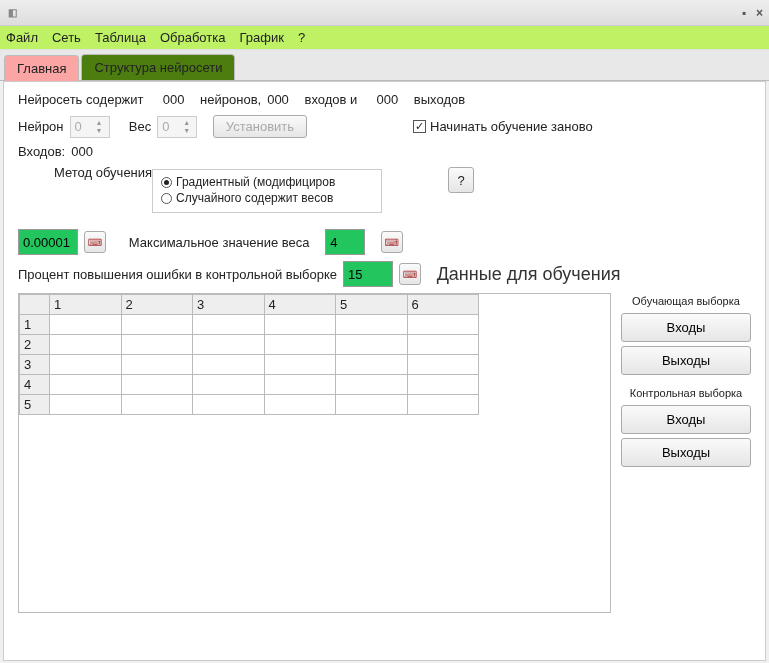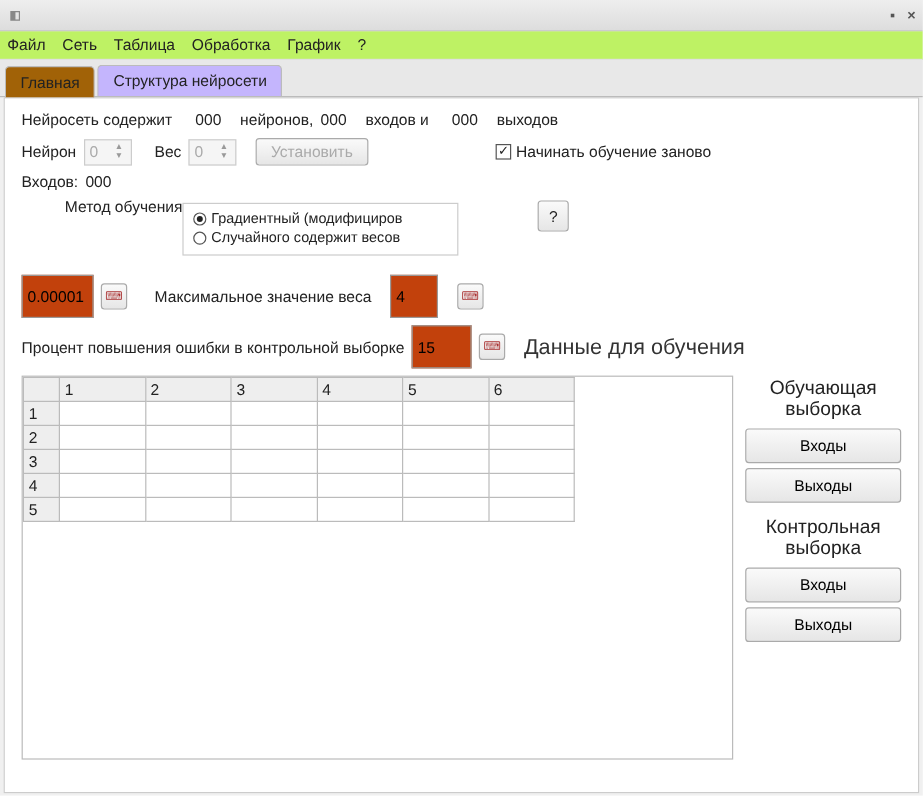--- a/index.html
+++ b/index.html
@@ -48,29 +48,29 @@
   .menubar span { cursor: default; }
   .tabs {
     display: flex;
     background: #e8e8e8;
     padding-top: 4px;
     padding-left: 4px;
     border-bottom: 1px solid #bbb;
   }
   .tab {
     padding: 5px 12px;
-    background: #c4b5fd;
+    background: #4d7c0f;
     border: 1px solid #bbb;
     border-bottom: none;
     border-radius: 4px 4px 0 0;
     margin-right: 2px;
     cursor: default;
   }
   .tab.active {
-    background: #a16207;
+    background: #fca5a5;
     position: relative;
     top: 1px;
   }
   .content {
     background: #fff;
     padding: 10px 14px;
     height: calc(663px - 26px - 27px - 30px);
     border: 1px solid #ccc;
     margin: 0 3px 3px;
     overflow: hidden;
@@ -145,24 +145,24 @@
     width: 26px; height: 26px;
     border: 1px solid #aaa;
     background: linear-gradient(#fafafa, #e6e6e6);
     border-radius: 3px;
     display: inline-flex;
     align-items: center;
     justify-content: center;
   }
   input.text {
     border: 1px solid #999;
-    height: 36px;
+    height: 26px;
     padding: 0 4px;
     font-size: 13px;
-    background: #c2410c;
+    background: #22c55e;
   }
   .calc-btn {
     width: 22px; height: 22px;
     border: 1px solid #aaa;
     background: linear-gradient(#fafafa, #e6e6e6);
     border-radius: 3px;
     display: inline-flex;
     align-items: center;
     justify-content: center;
     font-size: 10px;
@@ -201,21 +201,21 @@
   table.grid th:first-child, table.grid td:first-child {
     width: 30px;
     background: #eee;
   }
   .side-panel {
     width: 130px;
     display: flex;
     flex-direction: column;
     gap: 4px;
   }
-  .side-panel .sect-label { font-size: 16px; margin: 2px 0 2px; text-align: center;}
+  .side-panel .sect-label { font-size: 11px; margin: 2px 0 2px; text-align: center;}
   .side-panel button.btn { width: 100%; padding: 6px 0;}
 </style>
 </head>
 <body>
 
 <div class="titlebar">
   <span class="handle-icon">◧</span>
   <div class="win-controls">
     <span>▪</span>
     <span>×</span>

